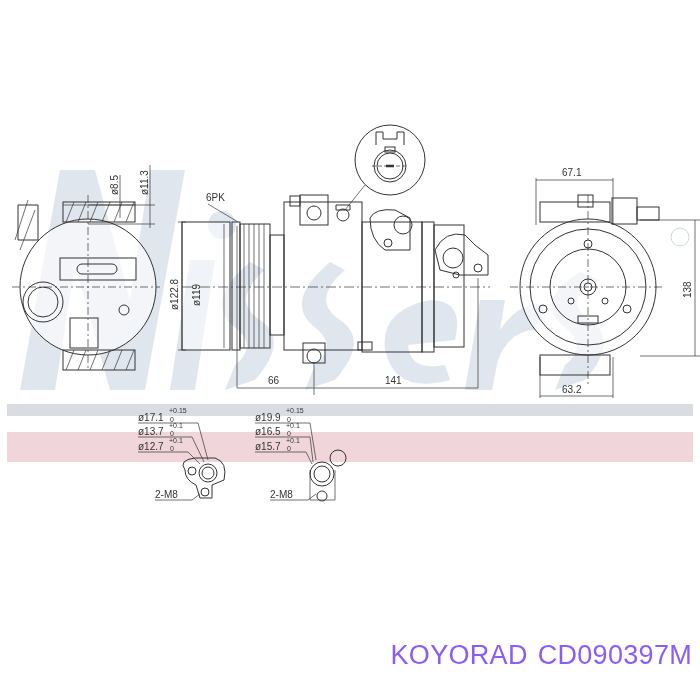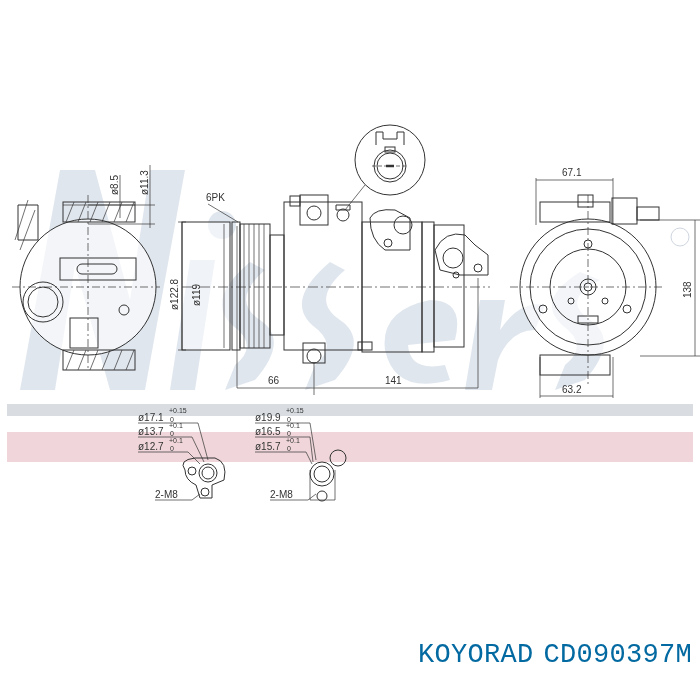--- a/index.html
+++ b/index.html
@@ -3,21 +3,21 @@
 <meta charset="utf-8">
 <style>
   html, body { margin: 0; padding: 0; background: #ffffff; }
   body { width: 700px; height: 700px; position: relative; overflow: hidden; font-family: "Liberation Sans", sans-serif; color: #222; }
   .canvas { position: absolute; left: 0; top: 0; width: 700px; height: 700px; }
   .band { position: absolute; left: 7px; width: 686px; }
   .band-gray { top: 404px; height: 12px; background: #d9dde2; }
   .band-pink { top: 432px; height: 30px; background: #f0d6da; }
   .dimtxt { font-family: "Liberation Sans", sans-serif; font-size: 10px; fill: #333; }
   .dimsmall { font-family: "Liberation Sans", sans-serif; font-size: 7px; fill: #333; }
-  .caption { position: absolute; right: 8px; top: 640px; font-size: 27px; color: #0369a1; letter-spacing: 0.3px; font-family: Liberation Mono, monospace; white-space: nowrap; }
+  .caption { position: absolute; right: 8px; top: 640px; font-size: 27px; color: #8b5cf6; letter-spacing: 0.3px; font-family: Liberation Sans, sans-serif; white-space: nowrap; }
   .caption span + span { margin-left: 10px; }
 </style>
 </head>
 <body>
 
 <div class="band band-gray"></div>
 <div class="band band-pink"></div>
 
 <svg class="canvas" viewBox="0 0 700 700" xmlns="http://www.w3.org/2000/svg">
 

